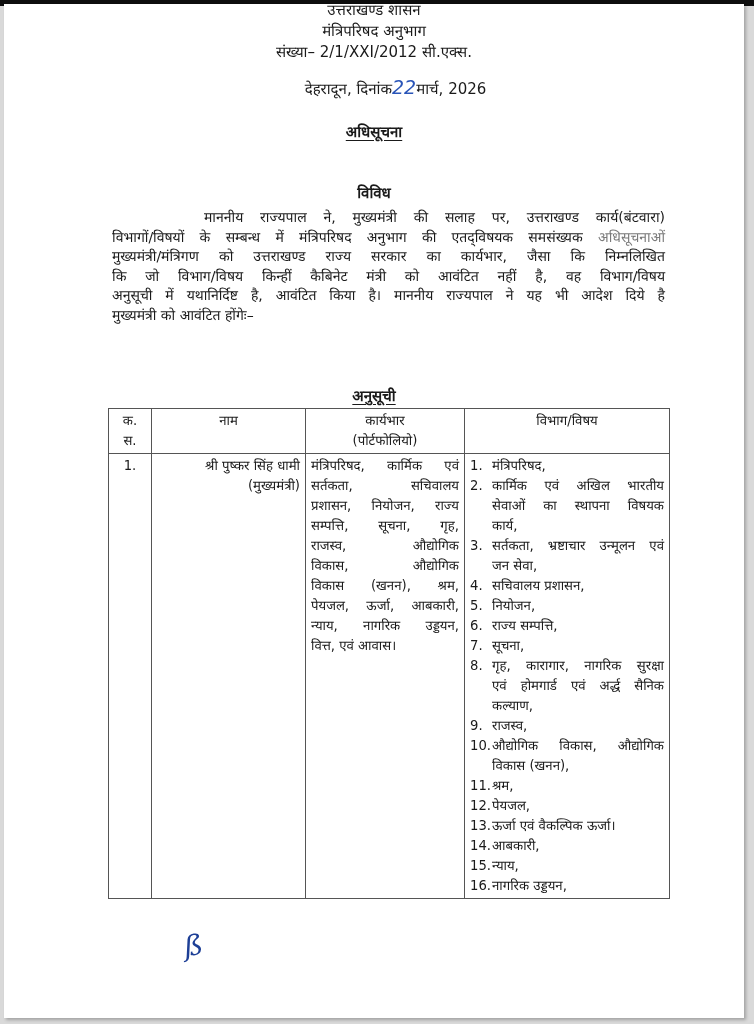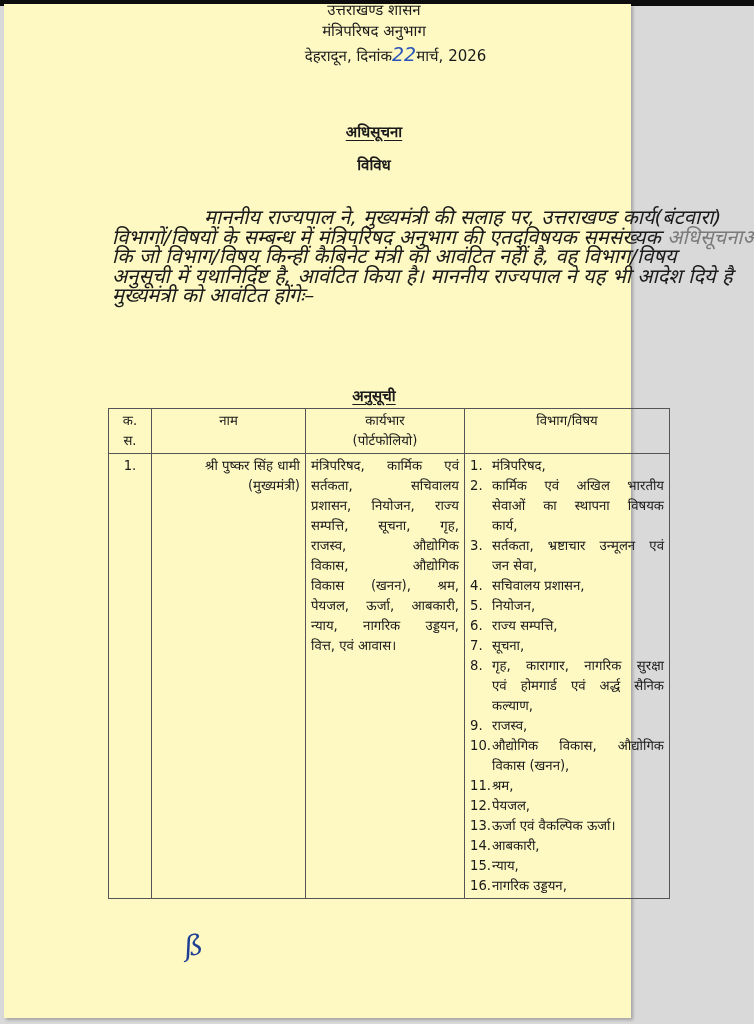--- a/index.html
+++ b/index.html
@@ -8,37 +8,36 @@
     background: #d9d9d9;
     position: relative;
     font-family: "DejaVu Sans", "Liberation Sans", sans-serif;
     color: #1a1a1a;
   }
   .top-bar {
     position: absolute; left: 0; top: 0; width: 754px; height: 6px;
     background: #0d0d0d;
   }
   .page {
-    position: absolute; left: 4px; top: 4px; width: 627px; height: 1014px;
-    background: #fef9c3;
+    position: absolute; left: 4px; top: 4px; width: 740px; height: 1014px;
+    background: #ffffff;
     box-shadow: 2px 2px 3px rgba(0,0,0,0.25);
   }
   .header { position: absolute; left: 0; width: 740px; text-align: center; }
   .h-line { font-size: 15px; line-height: 21px; white-space: nowrap; }
   .date-num { color: #2a55b8; font-size: 19px; font-style: italic; }
   .title {
     position: absolute; left: 0; width: 740px; text-align: center;
     font-size: 15px; font-weight: bold;
   }
   .underline { text-decoration: underline; text-underline-offset: 3px; }
   .para {
     position: absolute; left: 108px; width: 553px;
-    font-size: 20px; line-height: 19.6px; text-align: justify;
+    font-size: 14px; line-height: 19.6px; text-align: justify;
     text-align-last: justify;
-    font-style: italic;
   }
   .para .ln { display: block; text-align: justify; text-align-last: justify; white-space: nowrap; }
   .para .ln.last { text-align-last: left; }
   .para .indent { padding-left: 92px; }
   .grey { color: #7a7a7a; }
   table.sched {
     position: absolute; left: 104px; top: 404px;
     width: 562px; border-collapse: collapse;
     font-size: 13.2px; line-height: 20px;
   }
@@ -72,33 +71,38 @@
 </head>
 <body>
 
 <div class="top-bar"></div>
 
 <div class="page">
 
   <div class="header" style="top:0;">
     <div class="h-line" style="margin-top:-4px;">उत्तराखण्ड शासन</div>
     <div class="h-line">मंत्रिपरिषद अनुभाग</div>
-    <div class="h-line" style="margin-top:2px;padding-left:43px;">
+    <div class="h-line">
+      <span>संख्या–</span>
+      <span>2/1/XXI/2012 सी.एक्स.</span>
+    </div>
+    <div class="h-line" style="margin-top:14px;padding-left:43px;">
       <span>देहरादून, दिनांक</span><span class="date-num">22</span><span>मार्च, 2026</span>
     </div>
   </div>
 
   <div class="title" style="top:117px;">
     <span class="underline">अधिसूचना</span>
   </div>
-  <div class="title" style="top:150px;">विविध</div>
+  <div class="title" style="top:178px;">विविध</div>
 
   <div class="para" style="top:204px;">
     <span class="ln indent">माननीय राज्यपाल ने, मुख्यमंत्री की सलाह पर, उत्तराखण्ड कार्य(बंटवारा)</span>
     <span class="ln"><span>विभागों/विषयों के सम्बन्ध में मंत्रिपरिषद अनुभाग की एतद्‌विषयक समसंख्यक</span> <span class="grey">अधिसूचनाओं</span></span>
+    <span class="ln">मुख्यमंत्री/मंत्रिगण को उत्तराखण्ड राज्य सरकार का कार्यभार, जैसा कि निम्नलिखित</span>
     <span class="ln">कि जो विभाग/विषय किन्हीं कैबिनेट मंत्री को आवंटित नहीं है, वह विभाग/विषय</span>
     <span class="ln">अनुसूची में यथानिर्दिष्ट है, आवंटित किया है। माननीय राज्यपाल ने यह भी आदेश दिये है</span>
     <span class="ln last">मुख्यमंत्री को आवंटित होंगेः–</span>
   </div>
 
   <div class="title" style="top:381px;">
     <span class="underline">अनुसूची</span>
   </div>
 
   <table class="sched">

